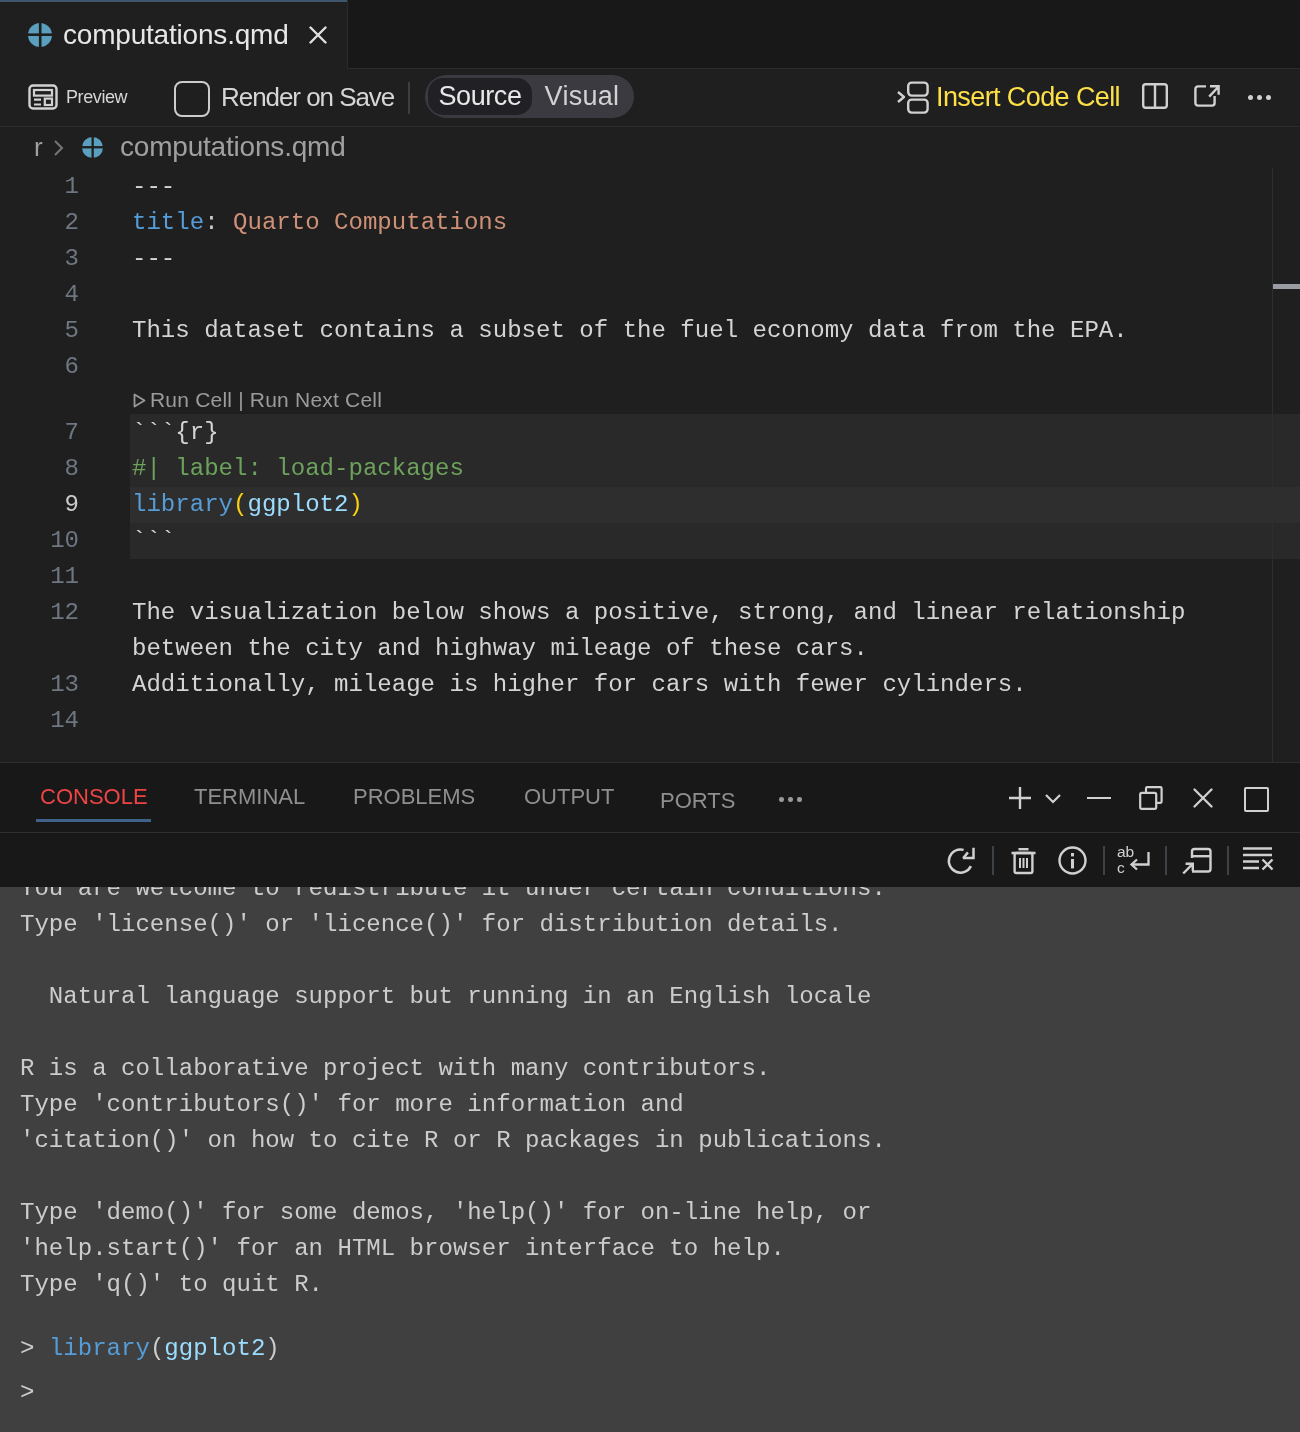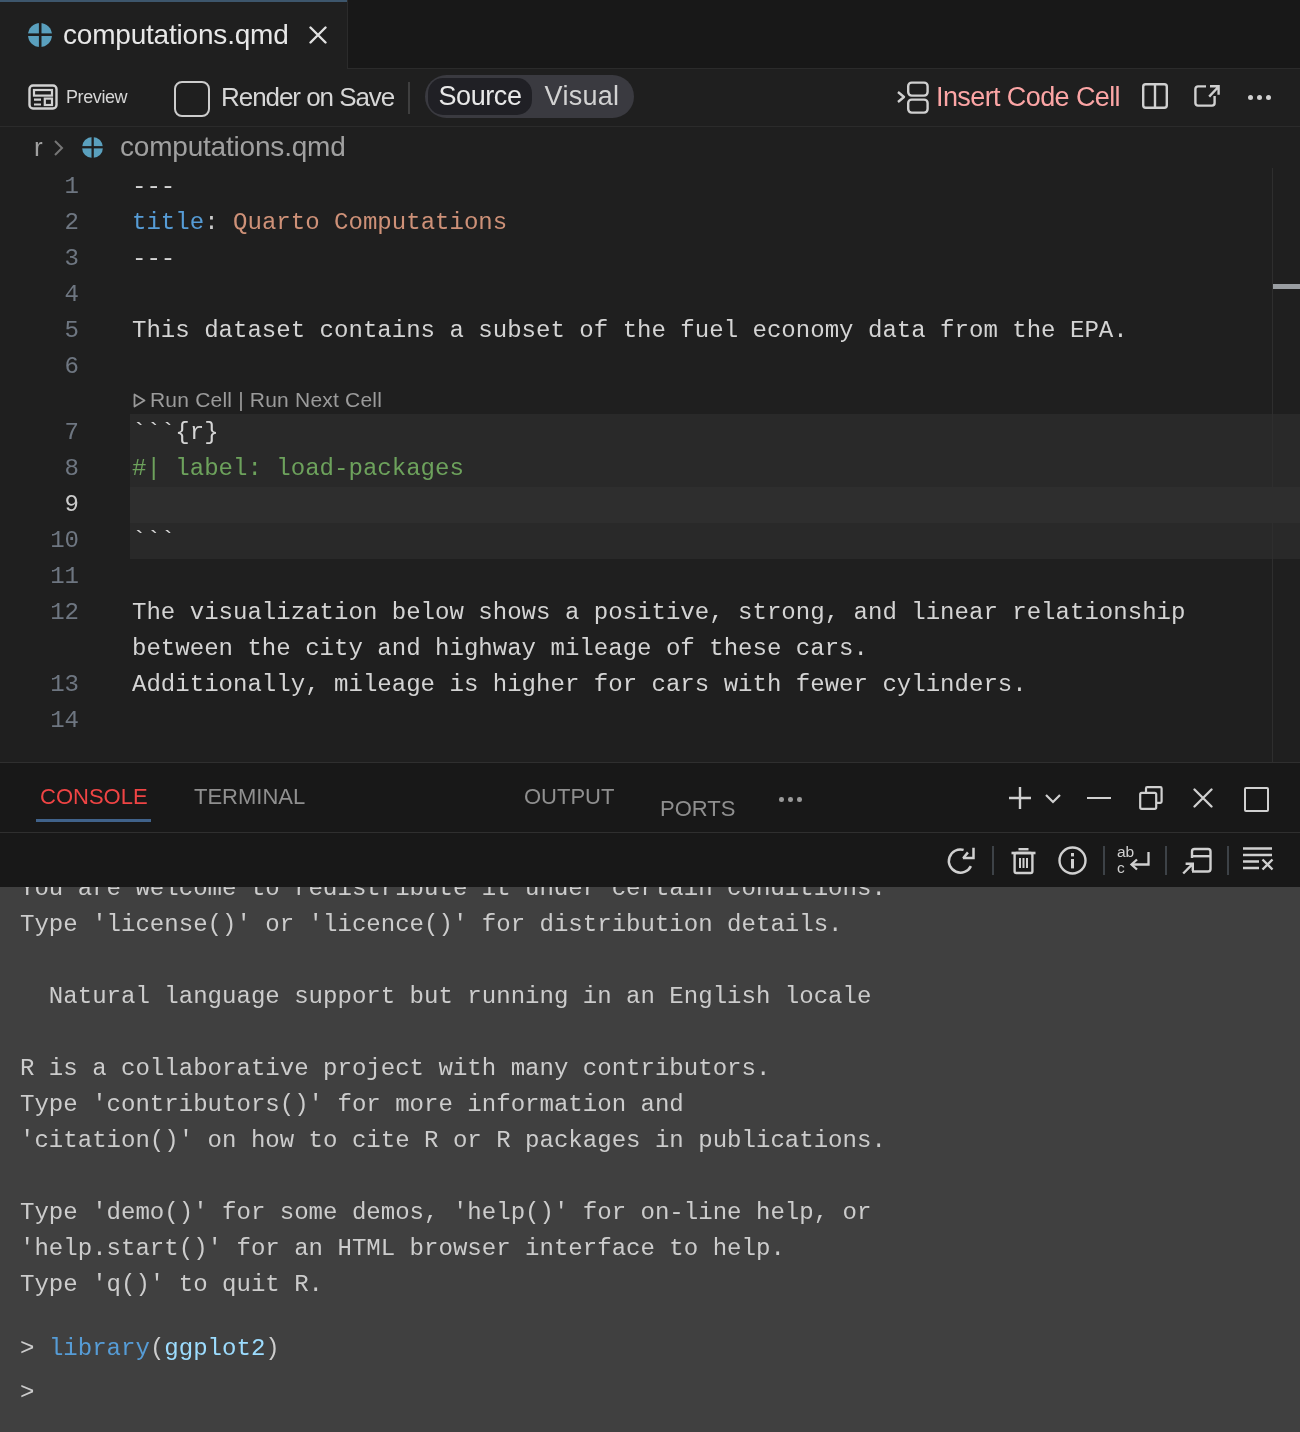--- a/index.html
+++ b/index.html
@@ -47,21 +47,21 @@
 <div class="abs" style="left:425px;top:75px;width:209px;height:43px;background:#3a3a40;border-radius:21.5px;"></div>
 <div class="abs" style="left:428px;top:78px;width:104px;height:37px;background:#202025;border-radius:15px;"></div>
 <div class="abs" style="left:428px;top:78px;width:104px;height:37px;line-height:36px;text-align:center;font-size:27px;color:#e8e8e8;letter-spacing:-0.4px;">Source</div>
 <div class="abs" style="left:532px;top:78px;width:100px;height:37px;line-height:36px;text-align:center;font-size:27px;color:#d2d2d2;letter-spacing:0.3px;">Visual</div>
 
 <svg class="abs" style="left:895px;top:79px;" width="34" height="36" viewBox="0 0 34 36">
   <path d="M3 13 l6 5 l-6 5" fill="none" stroke="#d0d0d0" stroke-width="2.4" stroke-linejoin="round"></path>
   <rect x="13.2" y="3.6" width="19.4" height="13" rx="3.5" fill="none" stroke="#d0d0d0" stroke-width="2.4"></rect>
   <rect x="13.2" y="20.6" width="19.4" height="13" rx="3.5" fill="none" stroke="#d0d0d0" stroke-width="2.4"></rect>
 </svg>
-<div class="abs" style="left:936px;top:69px;height:57px;line-height:56px;font-size:27px;color:#fca5a5;letter-spacing:-0.6px;">Insert Code Cell</div>
+<div class="abs" style="left:936px;top:69px;height:57px;line-height:56px;font-size:27px;color:#fde047;letter-spacing:-0.6px;">Insert Code Cell</div>
 <svg class="abs" style="left:1142px;top:83px;" width="26" height="26" viewBox="0 0 26 26">
   <rect x="1.2" y="1.2" width="23.6" height="23.6" rx="2.5" fill="none" stroke="#d0d0d0" stroke-width="2.4"></rect>
   <path d="M13 1.2 V25" stroke="#d0d0d0" stroke-width="2.4"></path>
 </svg>
 <svg class="abs" style="left:1194px;top:85px;" width="26" height="22" viewBox="0 0 26 22">
   <path d="M12 1.4 H4 a2.6 2.6 0 0 0 -2.6 2.6 V18 a2.6 2.6 0 0 0 2.6 2.6 H18 a2.6 2.6 0 0 0 2.6 -2.6 V11" fill="none" stroke="#d0d0d0" stroke-width="2.4"></path>
   <path d="M15.2 11.6 L24 2.2 M16 1.2 h8.6 v8.6" fill="none" stroke="#d0d0d0" stroke-width="2.4"></path>
 </svg>
 <div class="abs" style="left:1248px;top:94.5px;width:5px;height:5px;border-radius:50%;background:#d0d0d0;"></div>
 <div class="abs" style="left:1256.5px;top:94.5px;width:5px;height:5px;border-radius:50%;background:#d0d0d0;"></div>
@@ -86,42 +86,43 @@
 <div class="abs" style="left:1273px;top:284px;width:27px;height:5px;background:#999da1;"></div>
 <div class="mono">
   <div class="ln" style="top:169px;">1</div><div class="row" style="top:169px;color:#d4d4d4;">---</div>
   <div class="ln" style="top:205px;">2</div><div class="row" style="top:205px;"><span class="c-blue">title</span><span style="color:#cccccc">: </span><span class="c-orange">Quarto Computations</span></div>
   <div class="ln" style="top:241px;">3</div><div class="row" style="top:241px;color:#d4d4d4;">---</div>
   <div class="ln" style="top:277px;">4</div>
   <div class="ln" style="top:313px;">5</div><div class="row" style="top:313px;color:#d4d4d4;">This dataset contains a subset of the fuel economy data from the EPA.</div>
   <div class="ln" style="top:349px;">6</div>
   <div class="ln" style="top:415px;">7</div><div class="row" style="top:415px;color:#d4d4d4;">```{r}</div>
   <div class="ln" style="top:451px;">8</div><div class="row" style="top:451px;"><span class="c-green">#| label: load-packages</span></div>
-  <div class="ln" style="top:487px;color:#cccccc;">9</div>
+  <div class="ln" style="top:487px;color:#cccccc;">9</div><div class="row" style="top:487px;"><span class="c-blue">library</span><span class="c-gold">(</span><span class="c-lblue">ggplot2</span><span class="c-gold">)</span></div>
   <div class="ln" style="top:523px;">10</div><div class="row" style="top:523px;color:#d4d4d4;">```</div>
   <div class="ln" style="top:559px;">11</div>
   <div class="ln" style="top:595px;">12</div><div class="row" style="top:595px;color:#d4d4d4;">The visualization below shows a positive, strong, and linear relationship</div>
   <div class="row" style="top:631px;color:#d4d4d4;">between the city and highway mileage of these cars.</div>
   <div class="ln" style="top:667px;">13</div><div class="row" style="top:667px;color:#d4d4d4;">Additionally, mileage is higher for cars with fewer cylinders.</div>
   <div class="ln" style="top:703px;">14</div>
 </div>
 <div class="abs" style="left:132px;top:385px;height:30px;line-height:30px;font-size:21px;letter-spacing:0.2px;color:#9b9b9b;">
   <svg style="display:inline-block;vertical-align:-2px;" width="15" height="17" viewBox="0 0 15 17">
       <path d="M2.5 2.5 L12.5 8.5 L2.5 14.5 Z" fill="none" stroke="#999999" stroke-width="1.8" stroke-linejoin="round"></path>
     </svg><span style="margin-left:3px;">Run Cell | Run Next Cell</span>
 </div>
 
 <div class="abs" style="left:0;top:762px;width:1300px;height:670px;background:#181818;border-top:1px solid #2f2f2f;"></div>
 <div class="abs" style="left:0;top:832px;width:1300px;height:1px;background:#2f2f2f;"></div>
 
 <div class="abs" style="left:0;top:763px;width:1300px;height:69px;font-size:22px;color:#8f8f8f;">
   <div class="abs" style="left:40px;top:0;height:68px;line-height:68px;color:#ef4444;">CONSOLE</div>
   <div class="abs" style="left:194px;top:0;height:68px;line-height:68px;">TERMINAL</div>
+  <div class="abs" style="left:353px;top:0;height:68px;line-height:68px;">PROBLEMS</div>
   <div class="abs" style="left:524px;top:0;height:68px;line-height:68px;">OUTPUT</div>
-  <div class="abs" style="left:660px;top:12px;height:68px;line-height:68px;text-align:right;">PORTS</div>
+  <div class="abs" style="left:660px;top:4px;height:68px;line-height:68px;text-align:right;">PORTS</div>
   <div class="abs" style="left:36px;top:56px;width:115px;height:2.5px;background:#40628a;"></div>
   <div class="abs" style="left:779px;top:34px;width:4.6px;height:4.6px;border-radius:50%;background:#9a9a9a;"></div>
   <div class="abs" style="left:788px;top:34px;width:4.6px;height:4.6px;border-radius:50%;background:#9a9a9a;"></div>
   <div class="abs" style="left:797px;top:34px;width:4.6px;height:4.6px;border-radius:50%;background:#9a9a9a;"></div>
 </div>
 
 <svg class="abs" style="left:1007px;top:785px;" width="26" height="26" viewBox="0 0 26 26">
   <path d="M13 2 V24 M2 13 H24" stroke="#d0d0d0" stroke-width="2.4"></path>
 </svg>
 <svg class="abs" style="left:1044px;top:793px;" width="18" height="11" viewBox="0 0 18 11">

